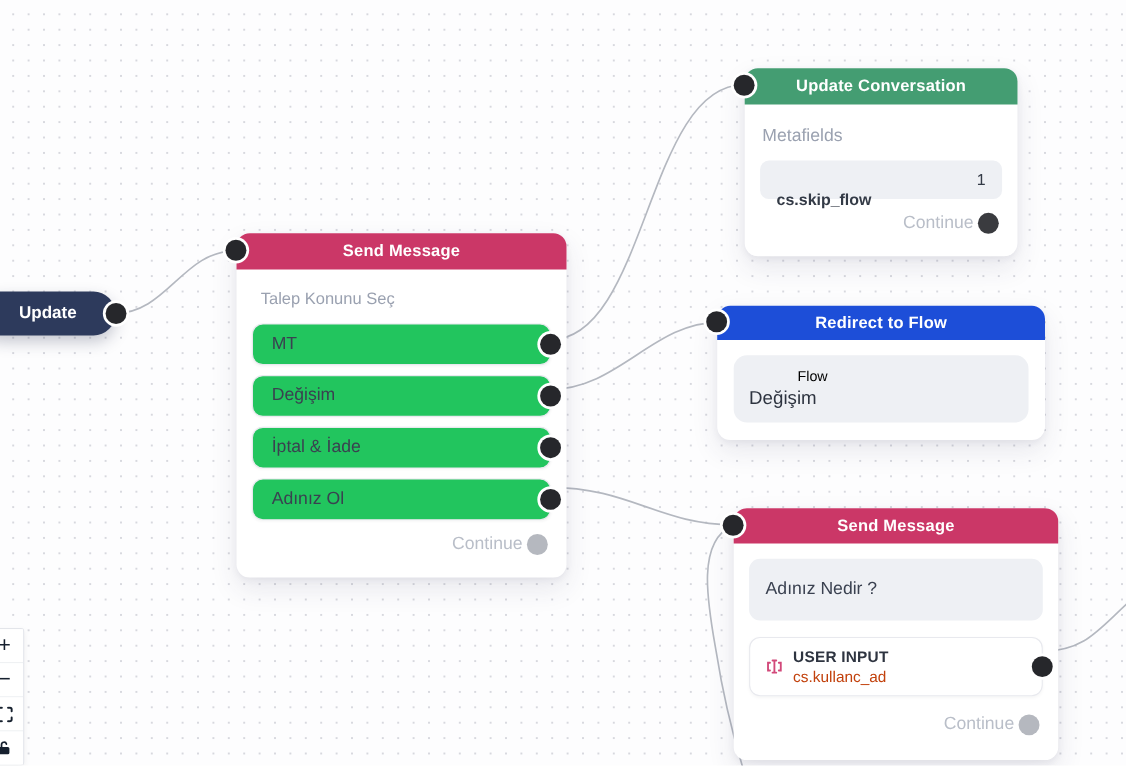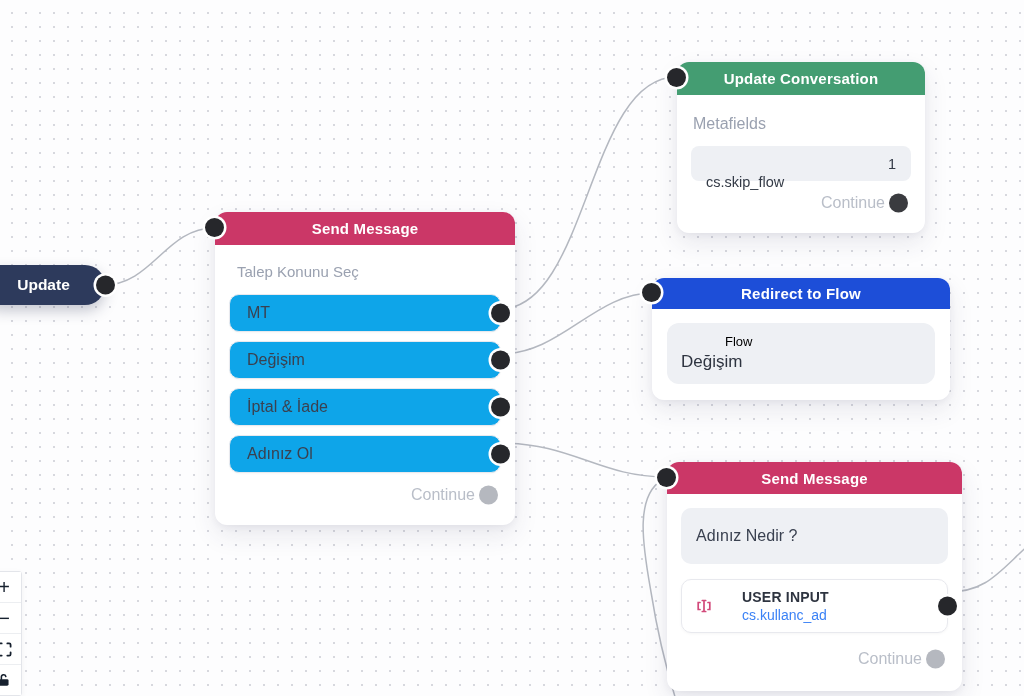--- a/index.html
+++ b/index.html
@@ -16,53 +16,53 @@
   .node-header{height:33px;border-radius:12px 12px 0 0;display:flex;
     align-items:center;justify-content:center;color:#fff;font-size:15px;
     font-weight:700;letter-spacing:.2px;position:relative;}
   .node-body{padding:12px 14px 10px;}
   .port{position:absolute;width:19px;height:19px;border-radius:50%;
     background:#26272b;box-shadow:0 0 0 2.5px #fff;z-index:3;}
   .port.gray{background:#b5b8bf;}
   .port.dark{background:#3a3b3f;}
   .muted-label{color:#9aa1b0;font-size:15px;}
   .option-row{position:relative;height:36px;border:1px solid #e8e9ee;
-    border-radius:10px;background:#0ea5e9;display:flex;align-items:center;
+    border-radius:10px;background:#22c55e;display:flex;align-items:center;
     padding-left:17px;font-size:16px;color:#3a4150;margin-bottom:9px;
     box-shadow:0 1px 2px rgba(0,0,0,.03);}
   .option-row .port{right:-10px;top:50%;transform:translateY(-50%);}
   .continue-row{position:relative;display:flex;justify-content:flex-end;
     align-items:center;color:#b9bec8;font-size:16px;margin:12px 26px 10px 0;
     height:20px;}
   .continue-row .port{right:-23px;top:50%;transform:translateY(-50%);}
   .gray-box{background:#eef0f4;border-radius:10px;}
   
   #start-node{position:absolute;left:-18px;top:265px;width:123px;height:40px;
     border-radius:22px;z-index:2;display:flex;align-items:center;
     justify-content:center;color:#fff;font-size:15.5px;font-weight:700;
     box-shadow:0 6px 14px rgba(30,40,70,.25);}
   #start-node .port{right:-10px;top:50%;transform:translateY(-50%);}
   
   .kv-row{height:35px;display:flex;justify-content:space-between;
     align-items:center;padding:0 15px;border-radius:8px;background:#eef0f4;
     font-size:14.5px;color:#333a46;}
-  .kv-row .key{font-weight:400;margin-top:36px;}
+  .kv-row .key{font-weight:700;margin-top:36px;}
   
   .flow-box{padding:11px 14px 12px;}
   .flow-box .small{font-size:13px;color:#000000;margin-bottom:3px;margin-left:44px;}
   .flow-box .big{font-size:17px;color:#2e3440;font-weight:500;}
   
   .msg-box{height:56px;display:flex;align-items:center;padding-left:15px;
     font-size:16px;color:#3a4150;margin-bottom:15px;}
   .ui-box{position:relative;border:1px solid #e8e9ee;border-radius:10px;
-    padding:9px 12px;display:flex;gap:28px;align-items:center;
+    padding:9px 12px;display:flex;gap:7px;align-items:center;
     box-shadow:0 1px 3px rgba(0,0,0,.04);}
   .ui-box .port{right:-10px;top:50%;transform:translateY(-50%);}
   .ui-title{font-size:14px;font-weight:700;color:#2e3440;letter-spacing:.2px;}
-  .ui-var{font-size:14px;color:#3b82f6;margin-top:2px;}
+  .ui-var{font-size:14px;color:#c2410c;margin-top:2px;}
   
   #toolbar{position:absolute;left:-14px;top:571px;width:34px;z-index:5;
     background:#fff;border:1px solid #e3e5ea;border-radius:3px;
     box-shadow:0 2px 6px rgba(0,0,0,.05);}
   .tool-btn{height:30px;display:flex;align-items:center;justify-content:center;
     border-bottom:1px solid #eceef1;color:#16202e;font-size:20px;
     font-weight:500;cursor:pointer;background:#fff;}
   .tool-btn:last-child{border-bottom:none;}
 </style>
 </head>

